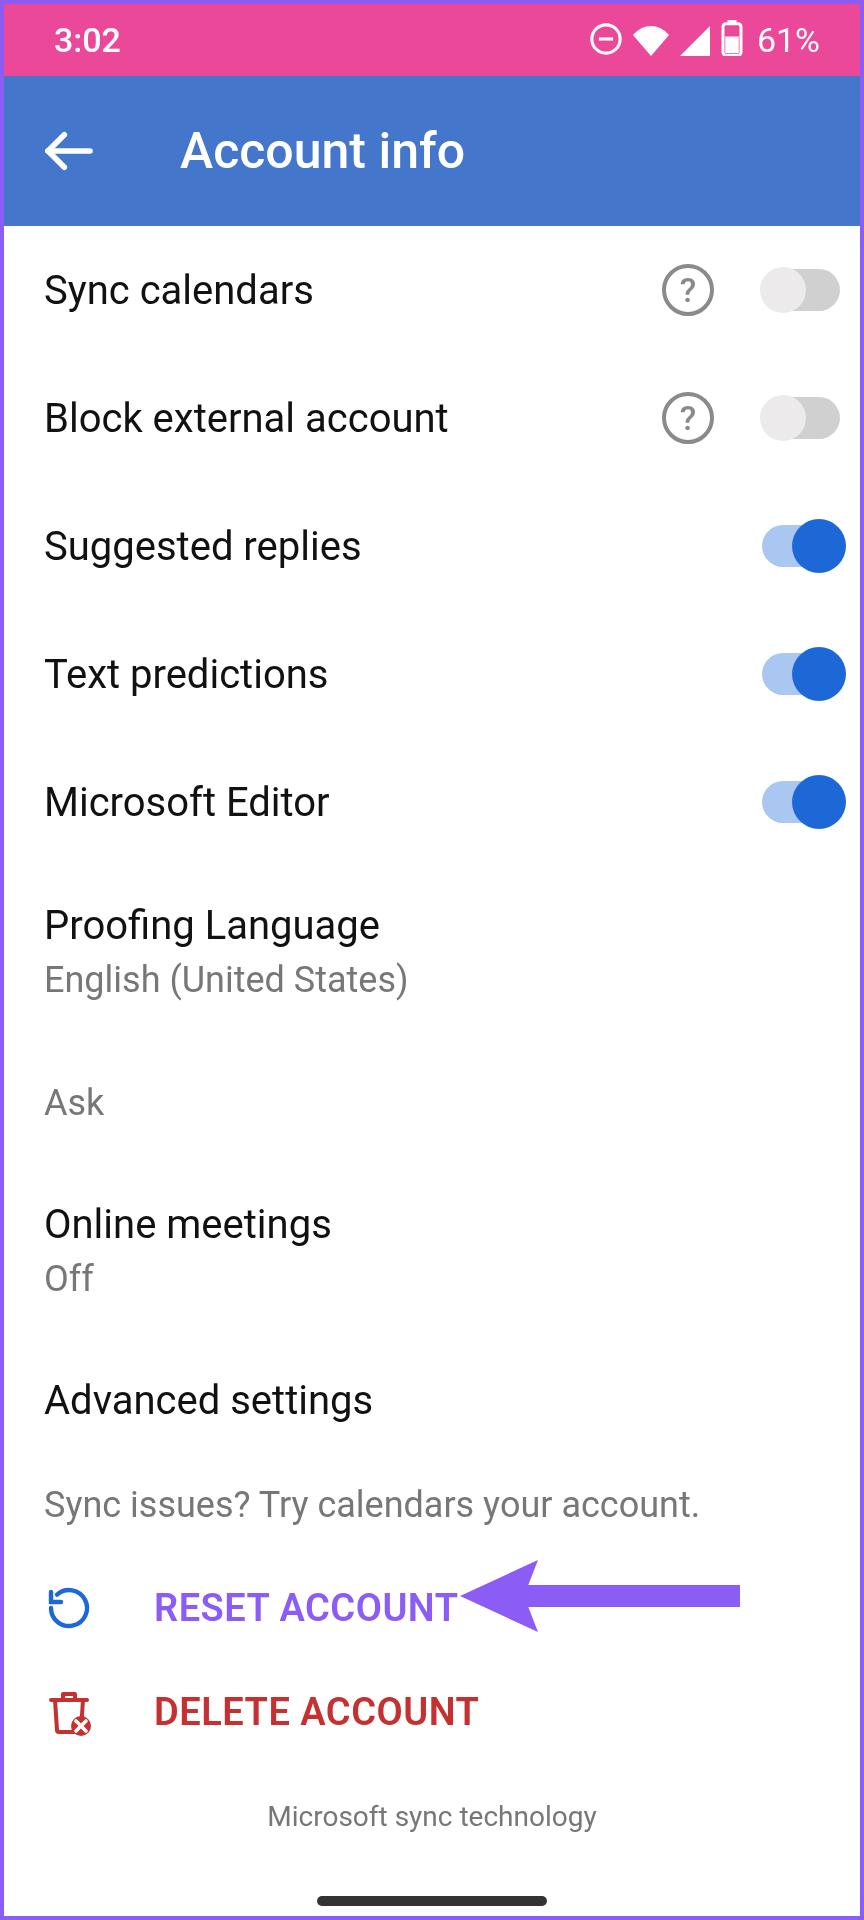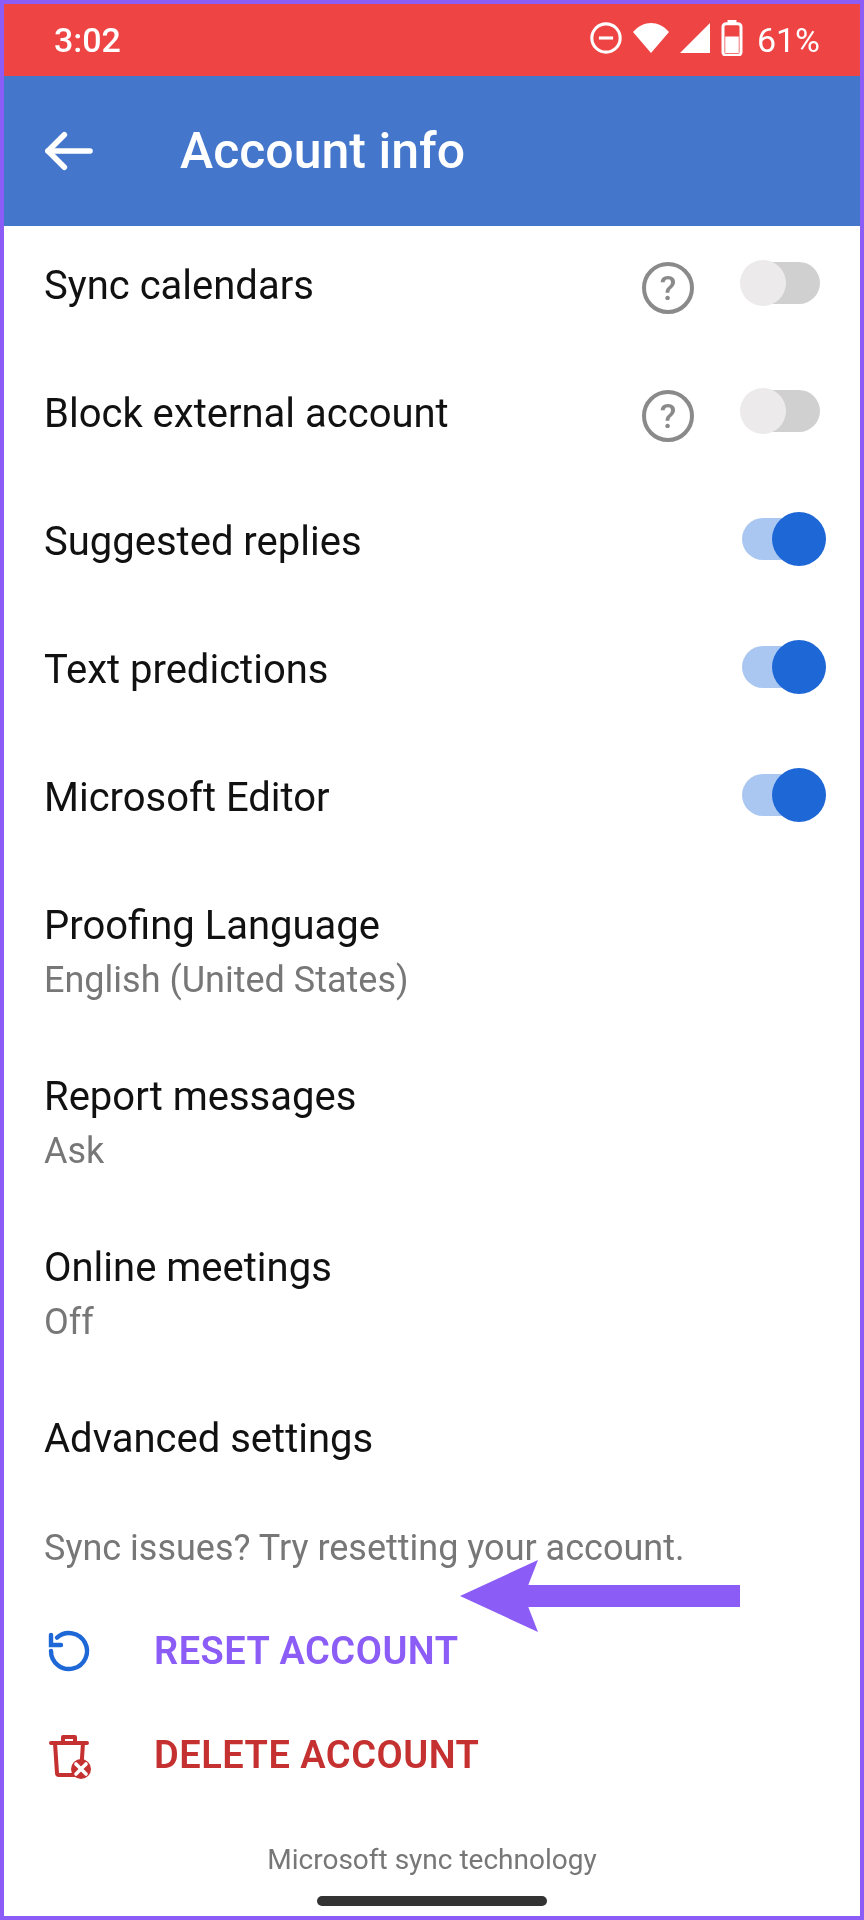--- a/index.html
+++ b/index.html
@@ -1,50 +1,51 @@
 <!DOCTYPE html>
 <html><head>
 <meta charset="utf-8">
 <style>
   * { box-sizing: border-box; margin: 0; padding: 0; }
   html, body { width: 864px; height: 1920px; font-family: -apple-system, Roboto, "Segoe UI", sans-serif; background: #fff; }
   body { border: 4px solid #8b5cf6; overflow: hidden; }
 
   
   .status-bar {
-    background: #ef4444;
+    background: #ec4899;
     height: 72px;
     display: flex;
     align-items: center;
     justify-content: space-between;
     padding: 0 40px 0 50px;
     color: #fff;
   }
   .status-time { font-size: 34px; font-weight: 500; }
-  .status-right { display: flex; align-items: center; gap: 10px; }
+  .status-right { display: flex; align-items: flex-end; gap: 10px; }
   .status-pct { font-size: 34px; font-weight: 400; margin-left: 4px; }
 
   
   .app-bar {
     background: #4477cc;
     height: 150px;
     display: flex;
     align-items: center;
     padding: 0 30px;
     gap: 76px;
   }
   .back-btn { color: #fff; display: flex; align-items: center; justify-content: center; width: 70px; height: 70px; cursor: pointer; }
   .app-title { color: #fff; font-size: 50px; font-weight: 500; }
 
   
   .content { padding: 0; }
 
   .row {
     display: flex;
-    padding: 36px 40px 36px 40px;
+    align-items: center;
+    padding: 36px 20px 36px 40px;
     min-height: 128px;
   }
   .row-label-block { flex: 1; display: flex; flex-direction: column; gap: 6px; }
   .row-label { font-size: 40px; color: #111; font-weight: 400; }
   .row-sub { font-size: 36px; color: #777; margin-top: 4px; }
 
   .help-icon {
     width: 52px; height: 52px; border-radius: 50%;
     border: 4px solid #8a8a8a; color: #8a8a8a;
     display: flex; align-items: center; justify-content: center;
@@ -198,39 +199,38 @@
 
   <div class="row">
     <div class="row-label-block">
       <div class="row-label">Proofing Language</div>
       <div class="row-sub">English (United States)</div>
     </div>
   </div>
 
   <div class="row">
     <div class="row-label-block">
-      <div class="row-label">Report messages</div>
       <div class="row-sub">Ask</div>
     </div>
   </div>
 
   <div class="row">
     <div class="row-label-block">
       <div class="row-label">Online meetings</div>
       <div class="row-sub">Off</div>
     </div>
   </div>
 
   <div class="row">
     <div class="row-label-block">
       <div class="row-label">Advanced settings</div>
     </div>
   </div>
 
-  <div class="hint-text">Sync issues? Try resetting your account.</div>
+  <div class="hint-text">Sync issues? Try calendars your account.</div>
 
   <div class="action-row action-reset">
     <span class="action-icon">
       <svg width="48" height="48" viewBox="0 0 24 24" fill="none" stroke="#1d67d6" stroke-width="2.2" stroke-linecap="round">
           <path d="M3 12 a9 9 0 1 0 3 -6.7"></path>
           <polyline points="3 4 3 9 8 9"></polyline>
         </svg>
     </span>
     <span class="action-label">RESET ACCOUNT</span>
   </div>

